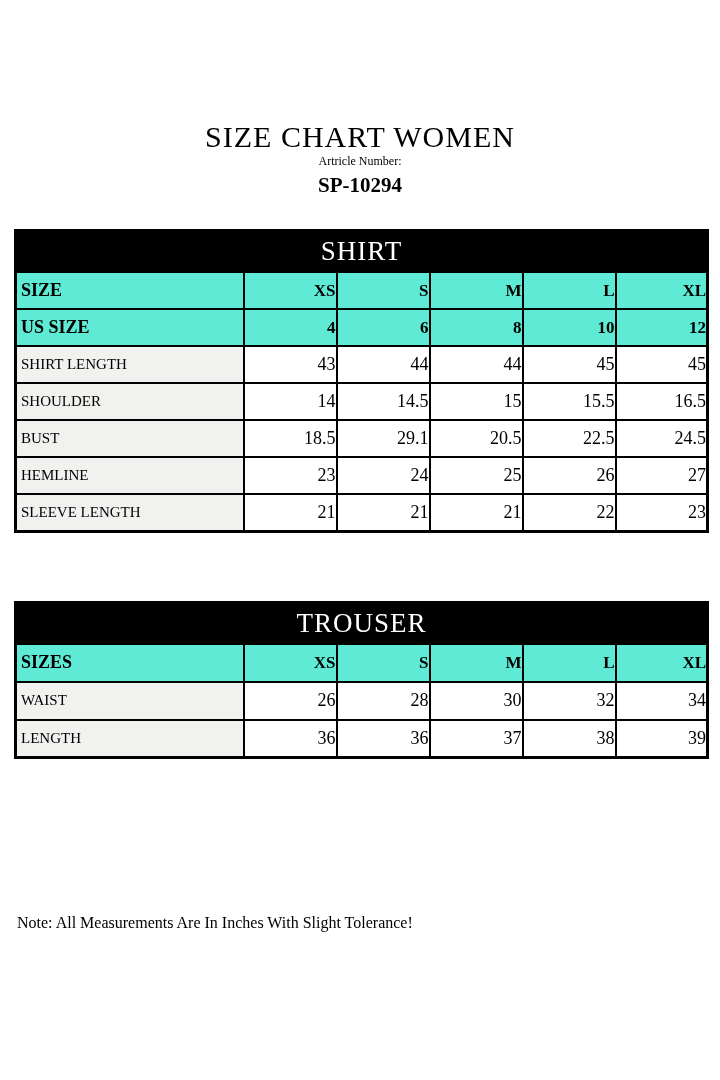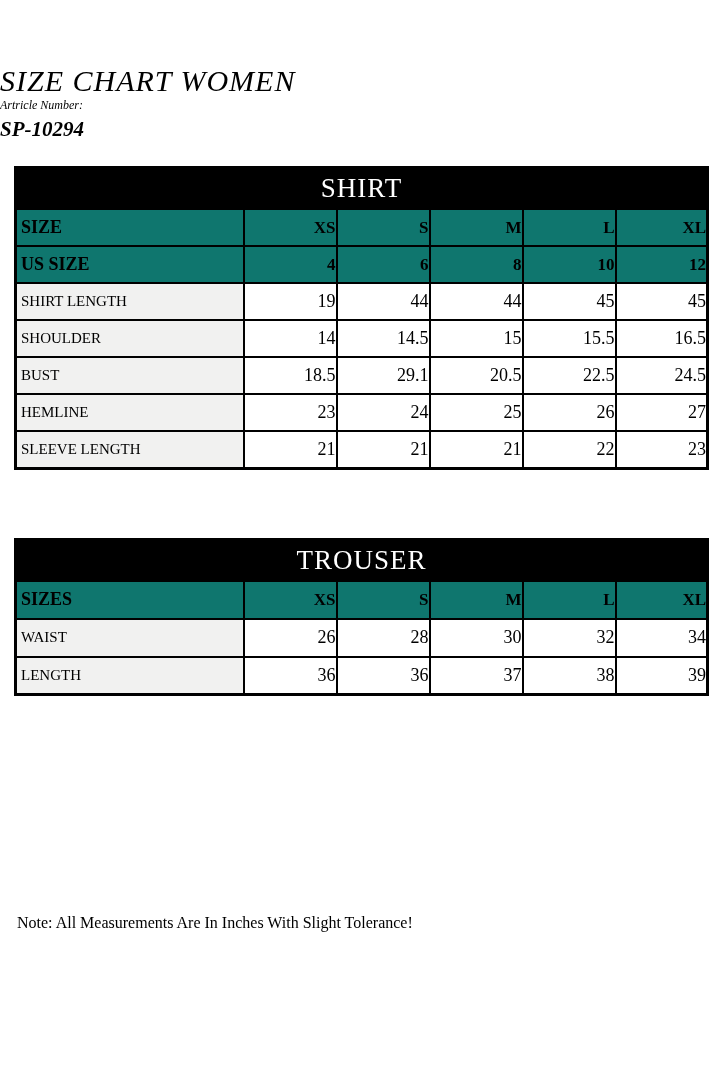--- a/index.html
+++ b/index.html
@@ -4,41 +4,41 @@
 <style>
   * { margin: 0; padding: 0; box-sizing: border-box; }
   html, body {
     width: 720px; height: 1080px;
     background: #ffffff;
     font-family: "Liberation Serif", "DejaVu Serif", serif;
     color: #000000;
   }
   .page { width: 720px; height: 1080px; position: relative; overflow: hidden; }
 
-  .title-block { text-align: left; padding-top: 64px; font-style: italic; }
+  .title-block { text-align: center; padding-top: 120px; }
   .page-title {
     font-size: 30px;
     font-weight: 400;
     letter-spacing: 1px;
   }
   .article-label { font-size: 12px; }
   .article-number { font-size: 21px; font-weight: 700; margin-top: 4px; }
 
   table.size-chart {
     border-collapse: collapse;
     width: 692px;
     margin-left: 14px;
     table-layout: fixed;
   }
   table.size-chart td, table.size-chart th {
     border: 2px solid #000000;
   }
   table.size-chart { border: 3px solid #000000; }
 
-  .chart-shirt { margin-top: 24px; border-radius: 29px; }
+  .chart-shirt { margin-top: 31px; border-radius: 29px; }
   .chart-trouser { margin-top: 68px; }
 
   th.band {
     background: #000000;
     color: #ffffff;
     font-weight: 400;
     font-size: 27px;
     letter-spacing: 1px;
     text-align: center;
     height: 39px;
@@ -46,21 +46,21 @@
   }
   .chart-shirt td { height: 37px; }
   .chart-trouser td { height: 38px; }
 
   td.label-cell {
     background: #f1f1f0;
     text-align: left;
     padding-left: 4px;
   }
   tr.size-row td {
-    background: #0f766e;
+    background: #5eead4;
     font-weight: 700;
     font-size: 17px;
   }
   tr.size-row td.label-cell { font-size: 18px; }
   tr.measure-row td.label-cell {
     font-size: 15px;
     font-weight: 400;
   }
   tr.measure-row td.value-cell {
     background: #ffffff;
@@ -113,21 +113,21 @@
       <tr class="size-row">
         <td class="label-cell">US SIZE</td>
         <td class="value-cell">4</td>
         <td class="value-cell">6</td>
         <td class="value-cell">8</td>
         <td class="value-cell">10</td>
         <td class="value-cell">12</td>
       </tr>
       <tr class="measure-row">
         <td class="label-cell">SHIRT LENGTH</td>
-        <td class="value-cell">19</td>
+        <td class="value-cell">43</td>
         <td class="value-cell">44</td>
         <td class="value-cell">44</td>
         <td class="value-cell">45</td>
         <td class="value-cell">45</td>
       </tr>
       <tr class="measure-row">
         <td class="label-cell">SHOULDER</td>
         <td class="value-cell">14</td>
         <td class="value-cell">14.5</td>
         <td class="value-cell">15</td>

